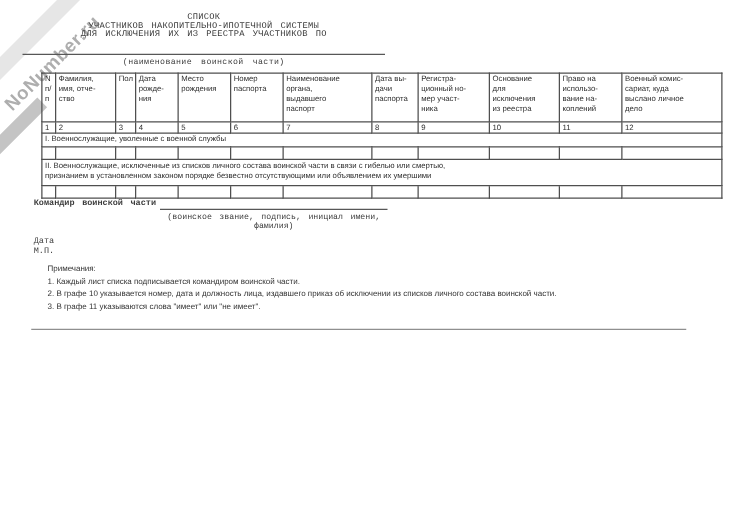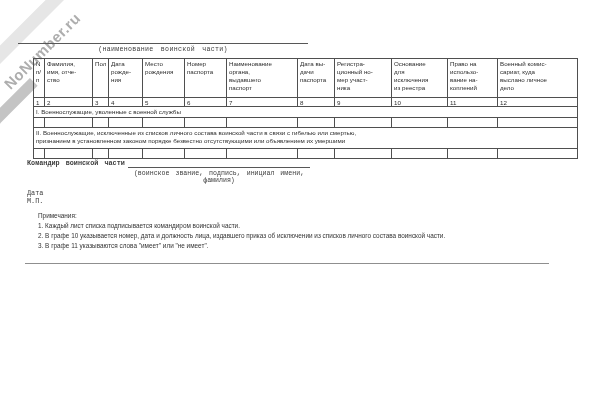--- a/index.html
+++ b/index.html
@@ -70,20 +70,25 @@
 <body>
 
 <div class="page">
 
   <div class="watermark">
     <div class="wm-stripe-a"></div>
     <div class="wm-text">NoNumber.ru</div>
     <div class="wm-stripe-b"></div>
   </div>
 
+  <div class="title-block mono">
+    <div>СПИСОК</div>
+    <div>УЧАСТНИКОВ НАКОПИТЕЛЬНО-ИПОТЕЧНОЙ СИСТЕМЫ</div>
+    <div>ДЛЯ ИСКЛЮЧЕНИЯ ИХ ИЗ РЕЕСТРА УЧАСТНИКОВ ПО</div>
+  </div>
   <div class="unit-line"></div>
   <div class="unit-caption mono">(наименование воинской части)</div>
 
   <div class="table-wrap">
     <table class="doc-table">
       <colgroup>
         <col style="width:11px">
           <col style="width:48px">
           <col style="width:16px">
           <col style="width:34px">

